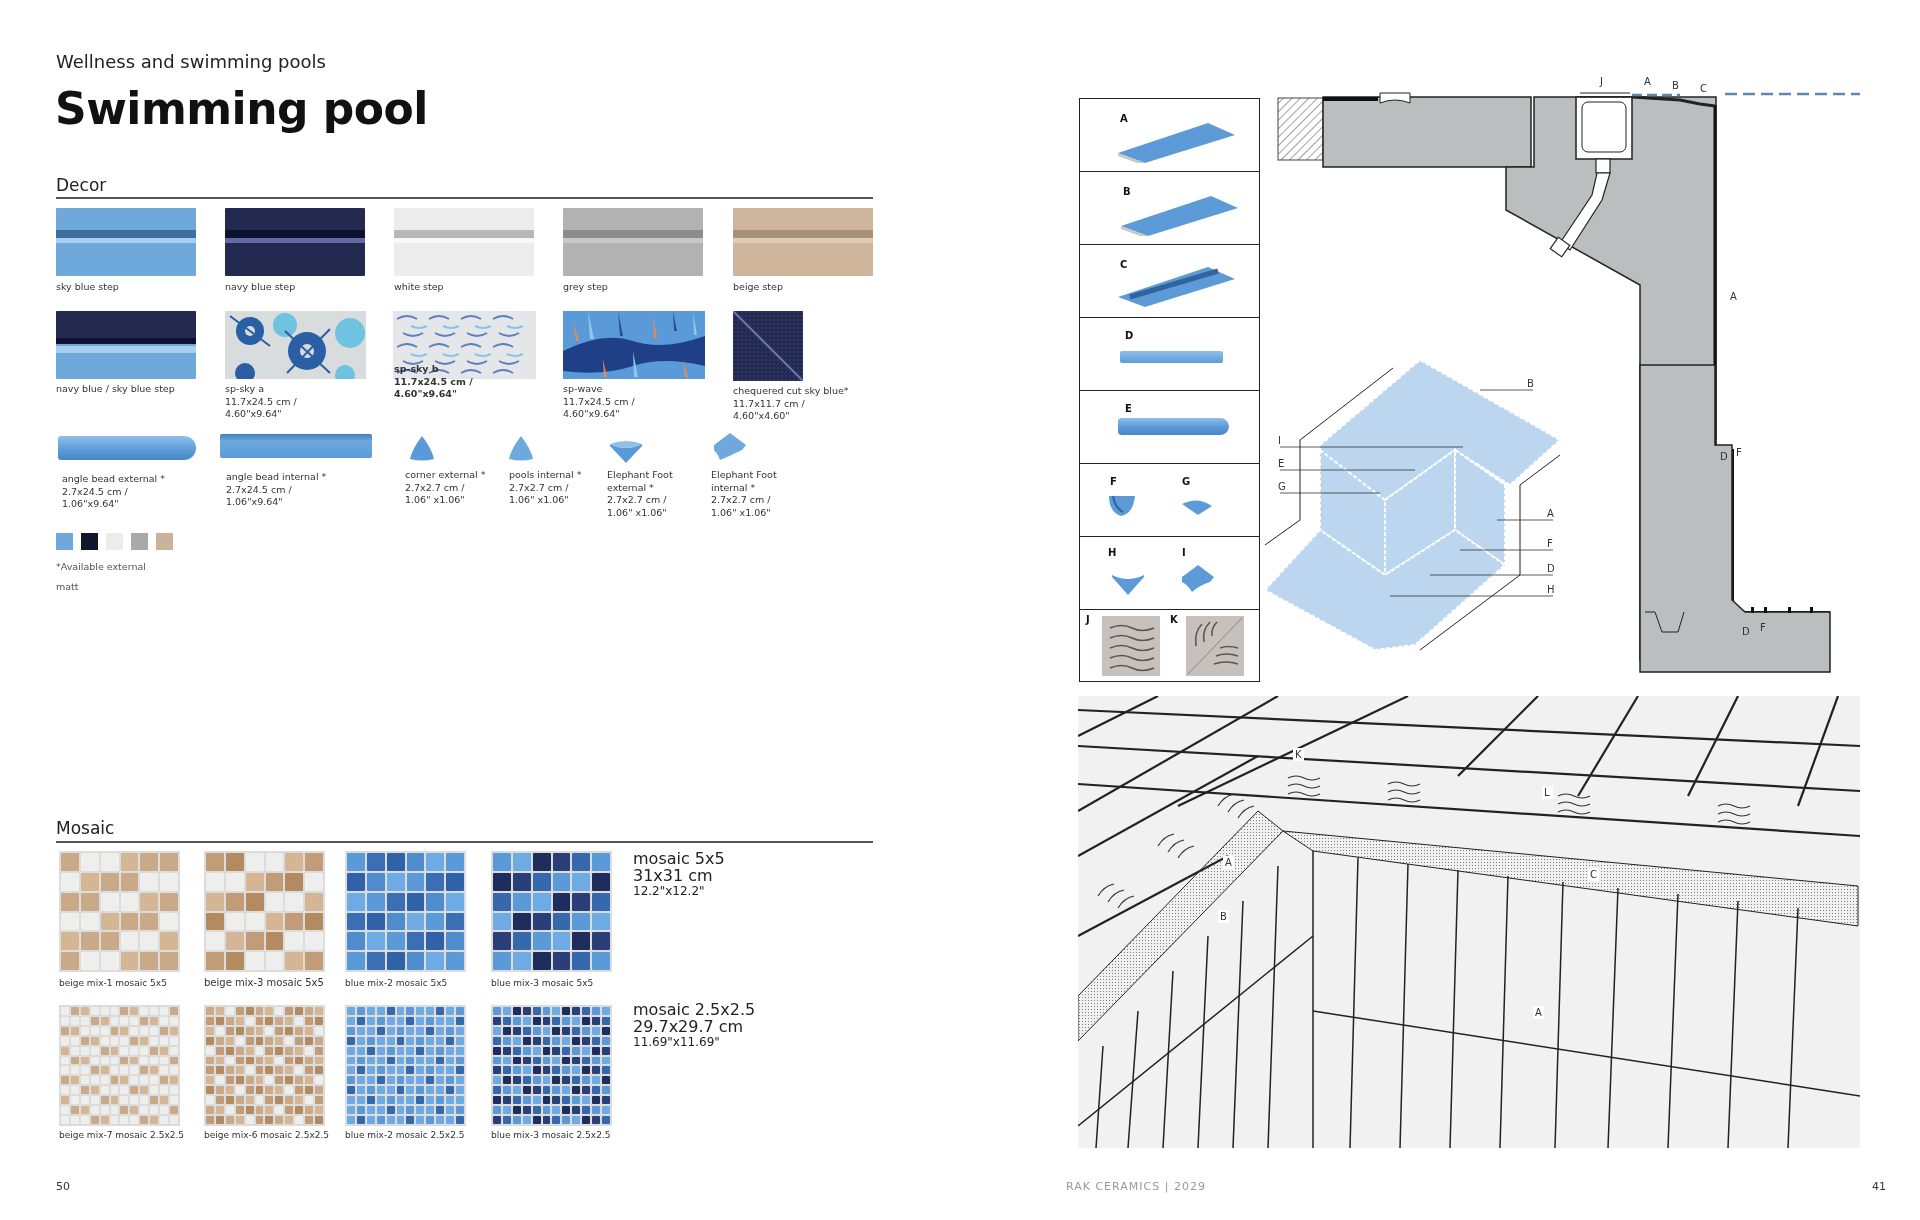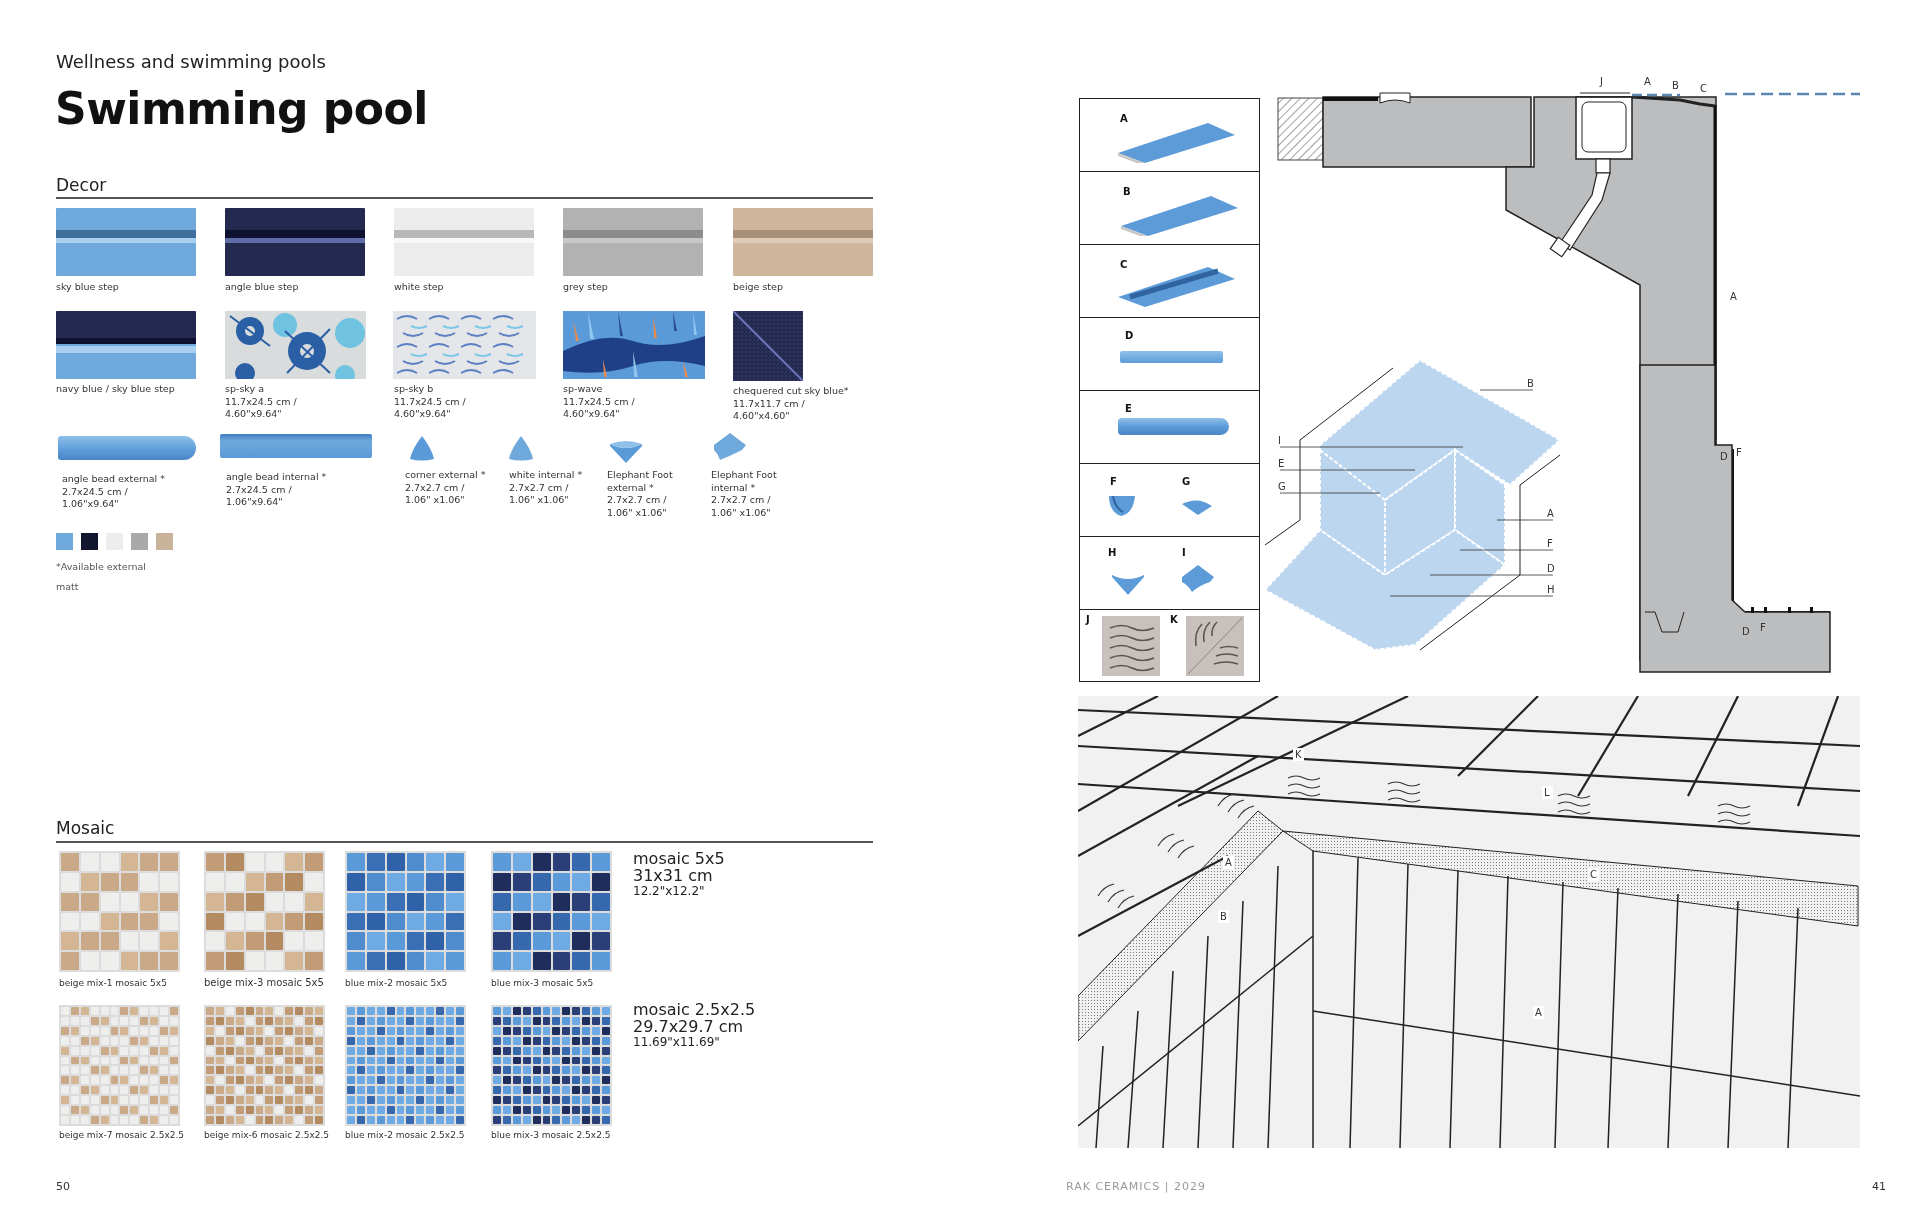--- a/index.html
+++ b/index.html
@@ -47,21 +47,21 @@
 <div id="row1">
     <div class="tile step" style="left: 56px; top: 208px; width: 140px; height: 68px; background: rgb(111, 169, 220);">
       <div class="band1" style="background:#3f6f9c"></div>
       <div class="band2" style="background:#a9cff0"></div>
     </div>
     <div class="lbl" style="left: 56px; top: 281px;">sky blue step</div>
     <div class="tile step" style="left: 225px; top: 208px; width: 140px; height: 68px; background: rgb(36, 41, 79);">
       <div class="band1" style="background:#0e1130"></div>
       <div class="band2" style="background:#5f6ca8"></div>
     </div>
-    <div class="lbl" style="left: 225px; top: 281px;">angle blue step</div>
+    <div class="lbl" style="left: 225px; top: 281px;">navy blue step</div>
     <div class="tile step" style="left: 394px; top: 208px; width: 140px; height: 68px; background: rgb(236, 236, 236);">
       <div class="band1" style="background:#b8b8b8"></div>
       <div class="band2" style="background:#f8f8f8"></div>
     </div>
     <div class="lbl" style="left: 394px; top: 281px;">white step</div>
     <div class="tile step" style="left: 563px; top: 208px; width: 140px; height: 68px; background: rgb(178, 178, 178);">
       <div class="band1" style="background:#8c8c8c"></div>
       <div class="band2" style="background:#c8c8c8"></div>
     </div>
     <div class="lbl" style="left: 563px; top: 281px;">grey step</div>
@@ -149,21 +149,21 @@
           </pattern>
         </defs>
       <rect width="70" height="70" fill="url(#chk)"></rect>
       <line x1="0" y1="0" x2="70" y2="70" stroke="#6a76b8" stroke-width="2"></line>
     </svg>
   </div>
 </div>
 <div id="row2labels">
     <div class="lbl" style="left: 56px; top: 383px;"><div>navy blue / sky blue step</div><div></div><div></div></div>
     <div class="lbl" style="left: 225px; top: 383px;"><div>sp-sky a</div><div>11.7x24.5 cm /</div><div>4.60"x9.64"</div></div>
-    <div class="lbl" style="left: 394px; top: 383px;"><div>sp-sky b</div><div>11.7x24.5 cm /</div><div>4.60"x9.64"</div></div>
+    <div class="lbl" style="left: 394px; top: 363px; font-weight: bold;"><div>sp-sky b</div><div>11.7x24.5 cm /</div><div>4.60"x9.64"</div></div>
     <div class="lbl" style="left: 563px; top: 383px;"><div>sp-wave</div><div>11.7x24.5 cm /</div><div>4.60"x9.64"</div></div>
     <div class="lbl" style="left: 733px; top: 385px;"><div>chequered cut sky blue*</div><div>11.7x11.7 cm /</div><div>4.60"x4.60"</div></div>
   </div>
 
 <div>
   <div class="tile" style="left:58px; top:436px; width:138px; height:24px; background:linear-gradient(#8fc0ea,#5b9ad9 60%,#4a86c6); border-radius:3px 12px 12px 3px;"></div>
   <div class="tile" style="left:220px; top:434px; width:152px; height:24px; background:linear-gradient(#3e7fc0,#6fa9dc 30%,#5b9ad9); border-radius:2px;"></div>
   <svg class="abs" style="left:408px; top:435px;" width="28" height="26">
       <path d="M14 1 Q24 14 26 24 Q14 27 2 24 Q4 14 14 1Z" fill="#5b9ad9"></path>
     </svg>
@@ -175,21 +175,21 @@
       <path d="M2 12 Q18 20 34 12 Q18 6 2 12Z" fill="#8fc0ea"></path>
     </svg>
   <svg class="abs" style="left:712px; top:432px;" width="36" height="32">
       <path d="M18 1 L34 13 L30 18 Q18 24 8 28 Q6 22 2 18 L2 13Z" fill="#6fa9dc"></path>
     </svg>
 </div>
 <div id="row3labels">
     <div class="lbl" style="left: 62px; top: 473px;"><div>angle bead external *</div><div>2.7x24.5 cm /</div><div>1.06"x9.64"</div></div>
     <div class="lbl" style="left: 226px; top: 471px;"><div>angle bead internal  *</div><div>2.7x24.5 cm /</div><div>1.06"x9.64"</div></div>
     <div class="lbl" style="left: 405px; top: 469px;"><div>corner external *</div><div>2.7x2.7 cm /</div><div>1.06" x1.06"</div></div>
-    <div class="lbl" style="left: 509px; top: 469px;"><div>white internal  *</div><div>2.7x2.7 cm /</div><div>1.06" x1.06"</div></div>
+    <div class="lbl" style="left: 509px; top: 469px;"><div>pools internal  *</div><div>2.7x2.7 cm /</div><div>1.06" x1.06"</div></div>
     <div class="lbl" style="left: 607px; top: 469px;"><div>Elephant Foot
 external *</div><div>2.7x2.7 cm /</div><div>1.06" x1.06"</div></div>
     <div class="lbl" style="left: 711px; top: 469px;"><div>Elephant Foot
 internal *</div><div>2.7x2.7 cm /</div><div>1.06" x1.06"</div></div>
   </div>
 
 <div id="swatches">
     <div class="swatch" style="left: 56px; top: 533px; background: rgb(111, 169, 220);"></div>
     <div class="swatch" style="left: 81px; top: 533px; background: rgb(18, 21, 46);"></div>
     <div class="swatch" style="left: 106px; top: 533px; background: rgb(236, 236, 236);"></div>

